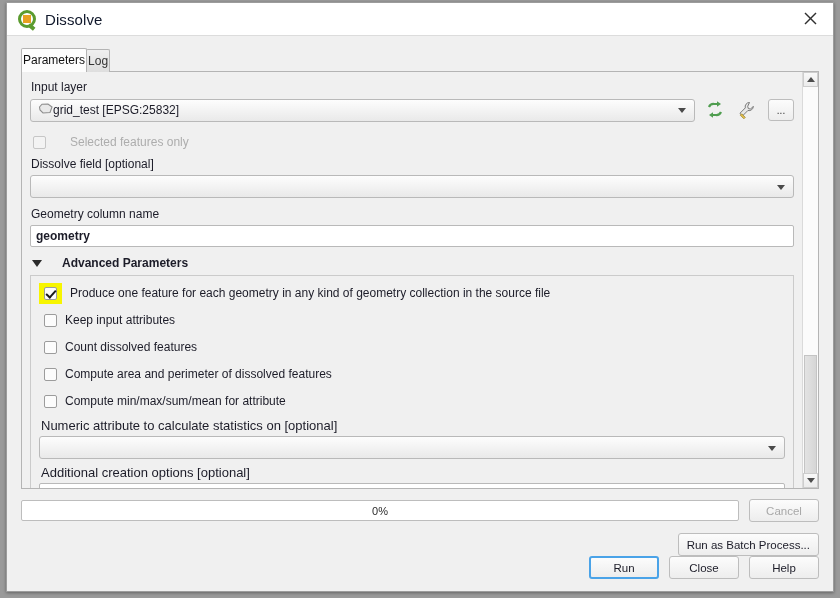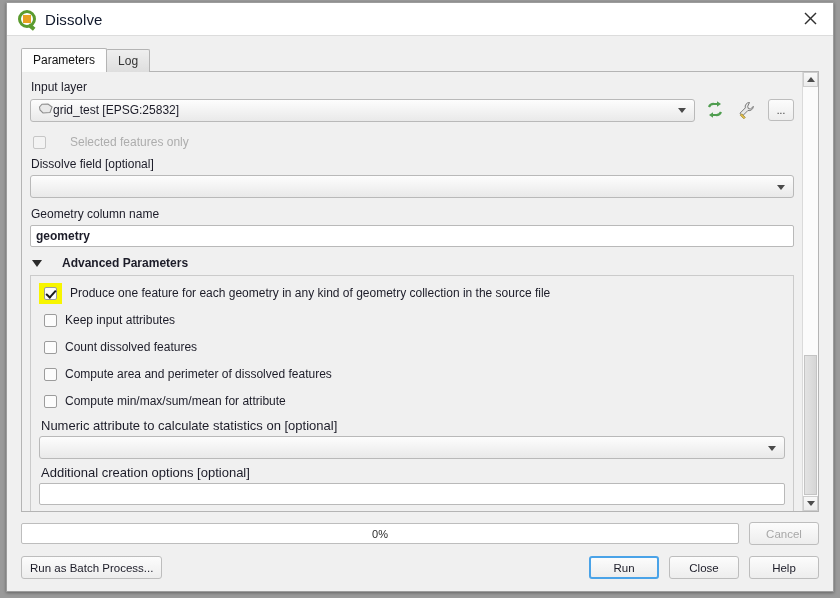--- a/index.html
+++ b/index.html
@@ -100,21 +100,21 @@
   .tabstrip:after {
     content: "";
     position: absolute;
     left: 0; right: 14px; bottom: 0;
     height: 1px;
     background: #b4b4b4;
   }
   .tab {
     height: 22px;
     line-height: 22px;
-    padding: 0 11px;
+    padding: 0 1px;
     border: 1px solid #b4b4b4;
     border-bottom: none;
     font-size: 12px;
     background: linear-gradient(to bottom, #efefef, #dedede);
     color: #333;
     position: relative;
     z-index: 1;
     border-radius: 2px 2px 0 0;
     cursor: default;
   }
@@ -378,20 +378,21 @@
   }
   .btn.disabled { color: #a8a8a8; }
   .btn.focused {
     border: 2px solid #4aa3e8;
     border-radius: 3px;
   }
   .buttons-row {
     display: flex;
     align-items: flex-end;
     margin-top: 11px;
+    flex-direction: column;
   }
   .buttons-right {
     margin-left: auto;
     display: flex;
     gap: 10px;
   }
   .btn.batch {
     min-width: 0;
     padding: 0 8px;
   }

